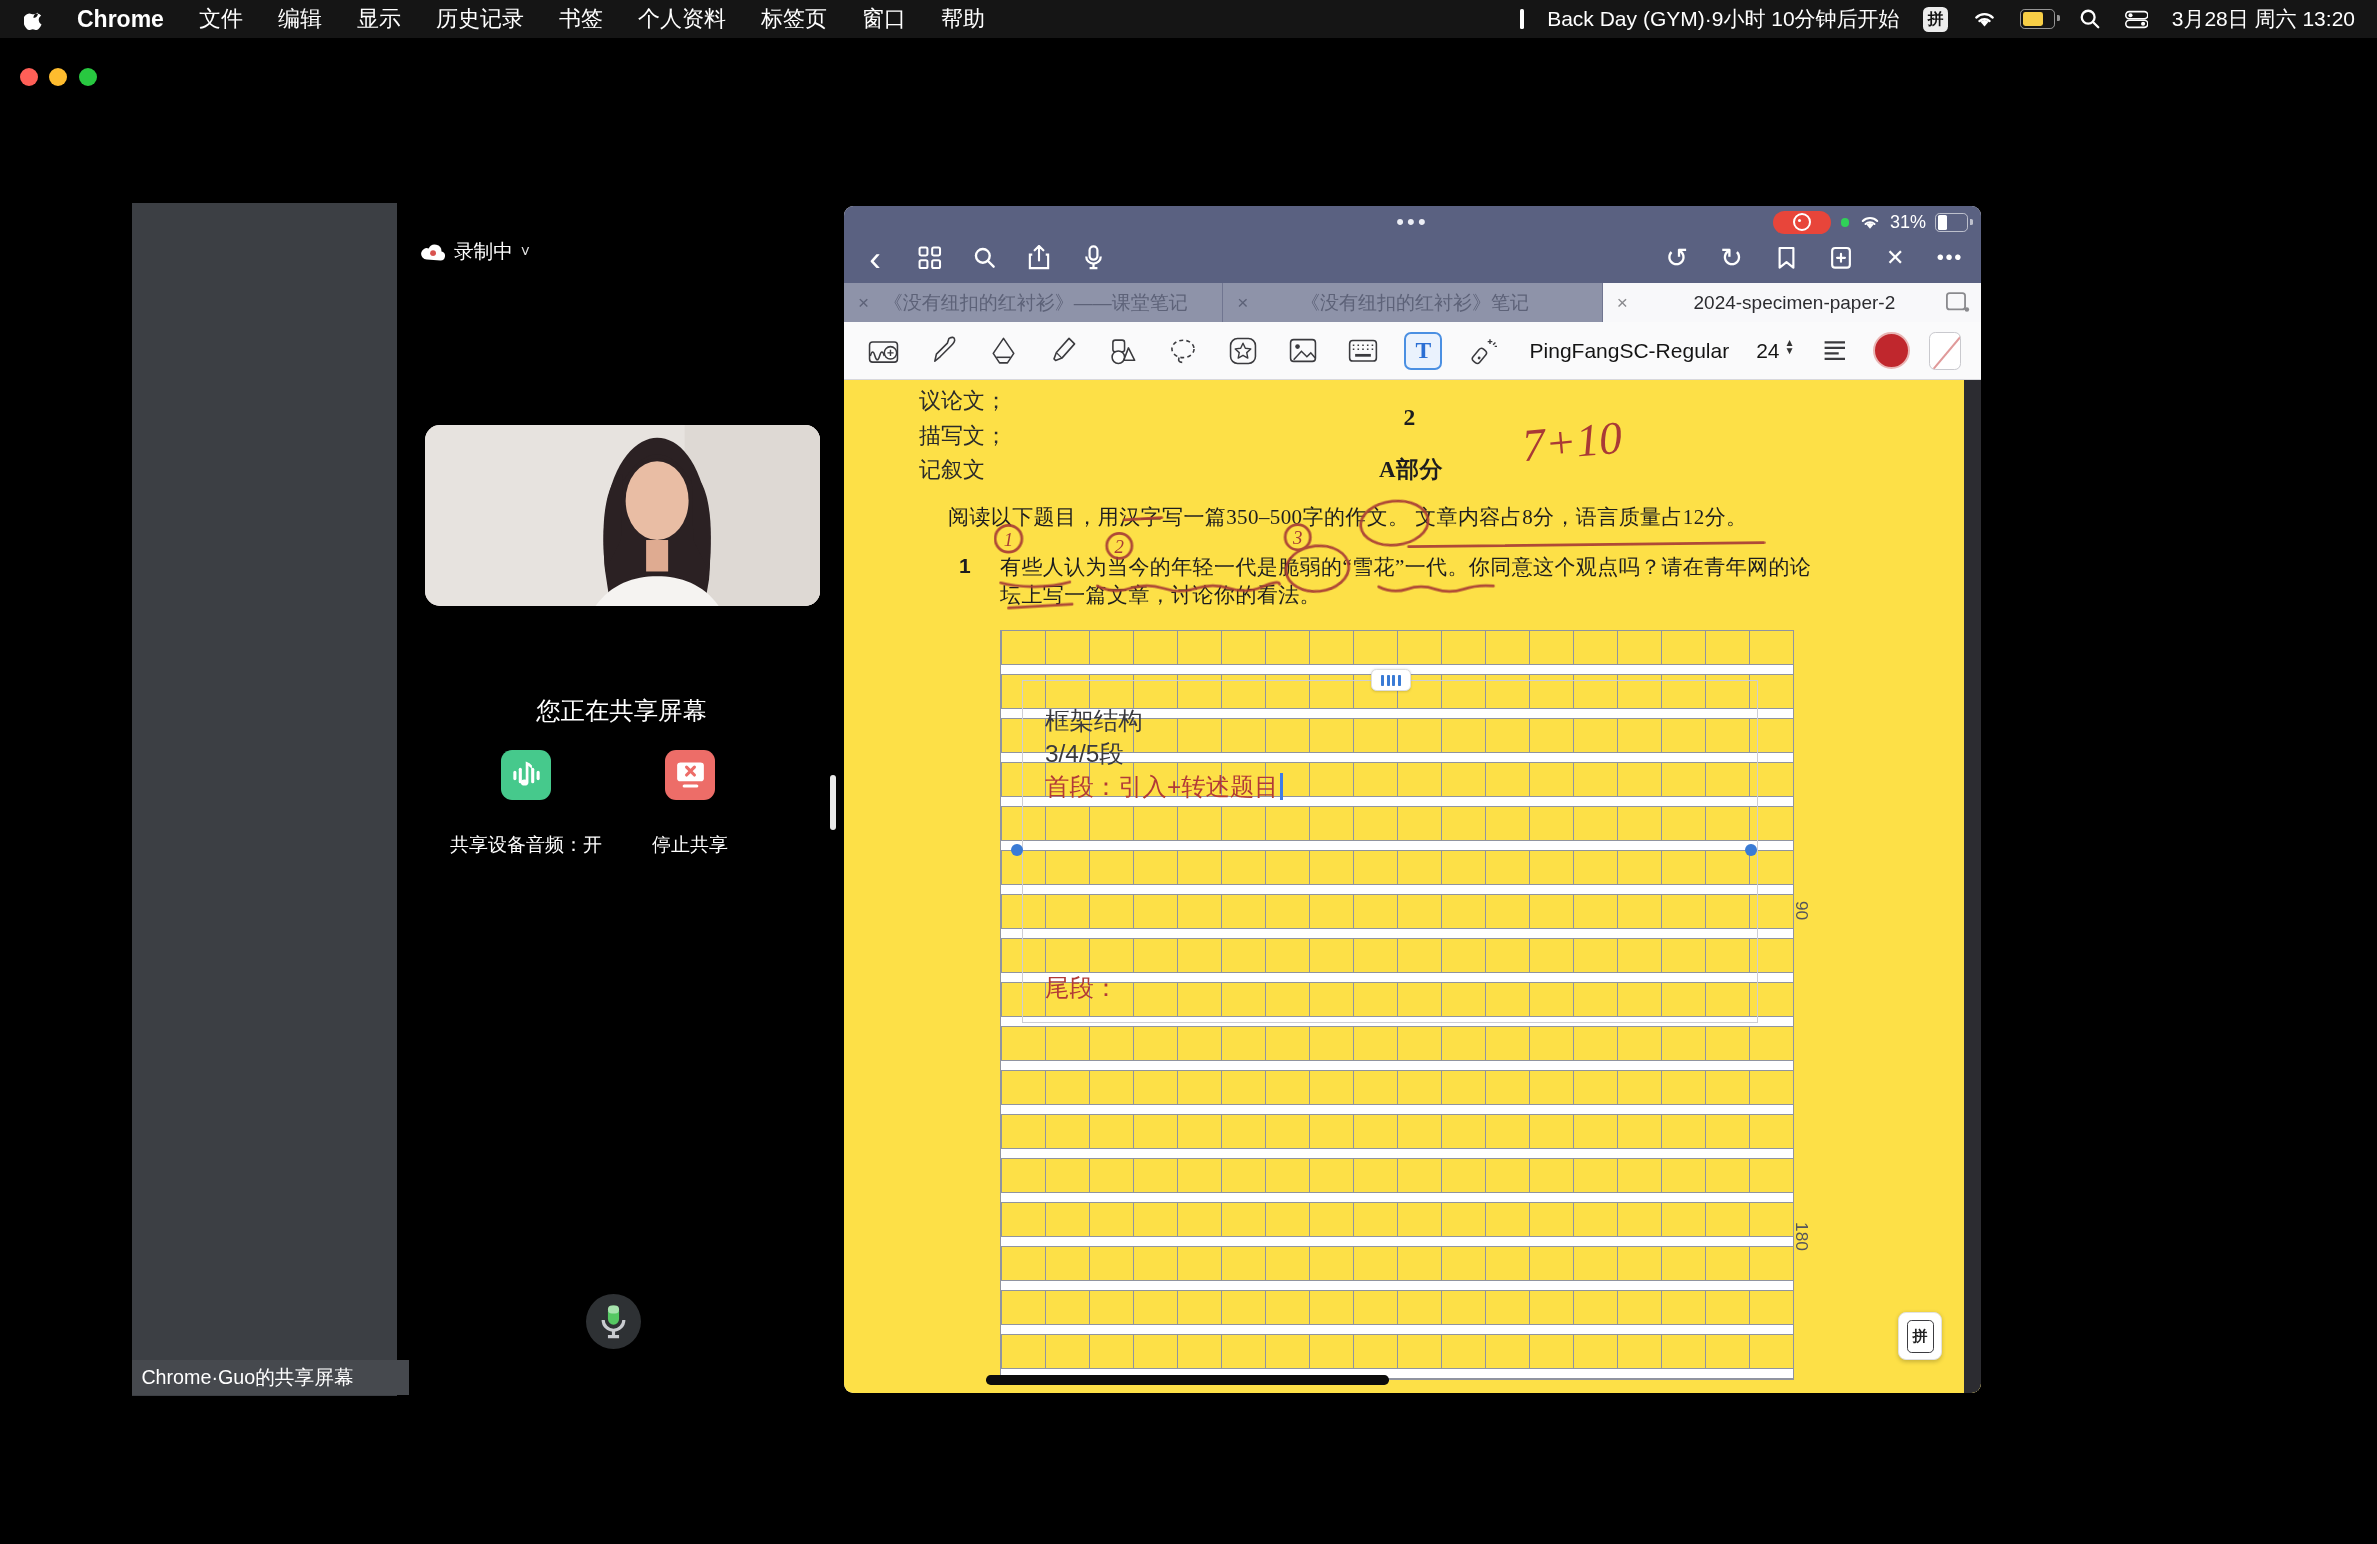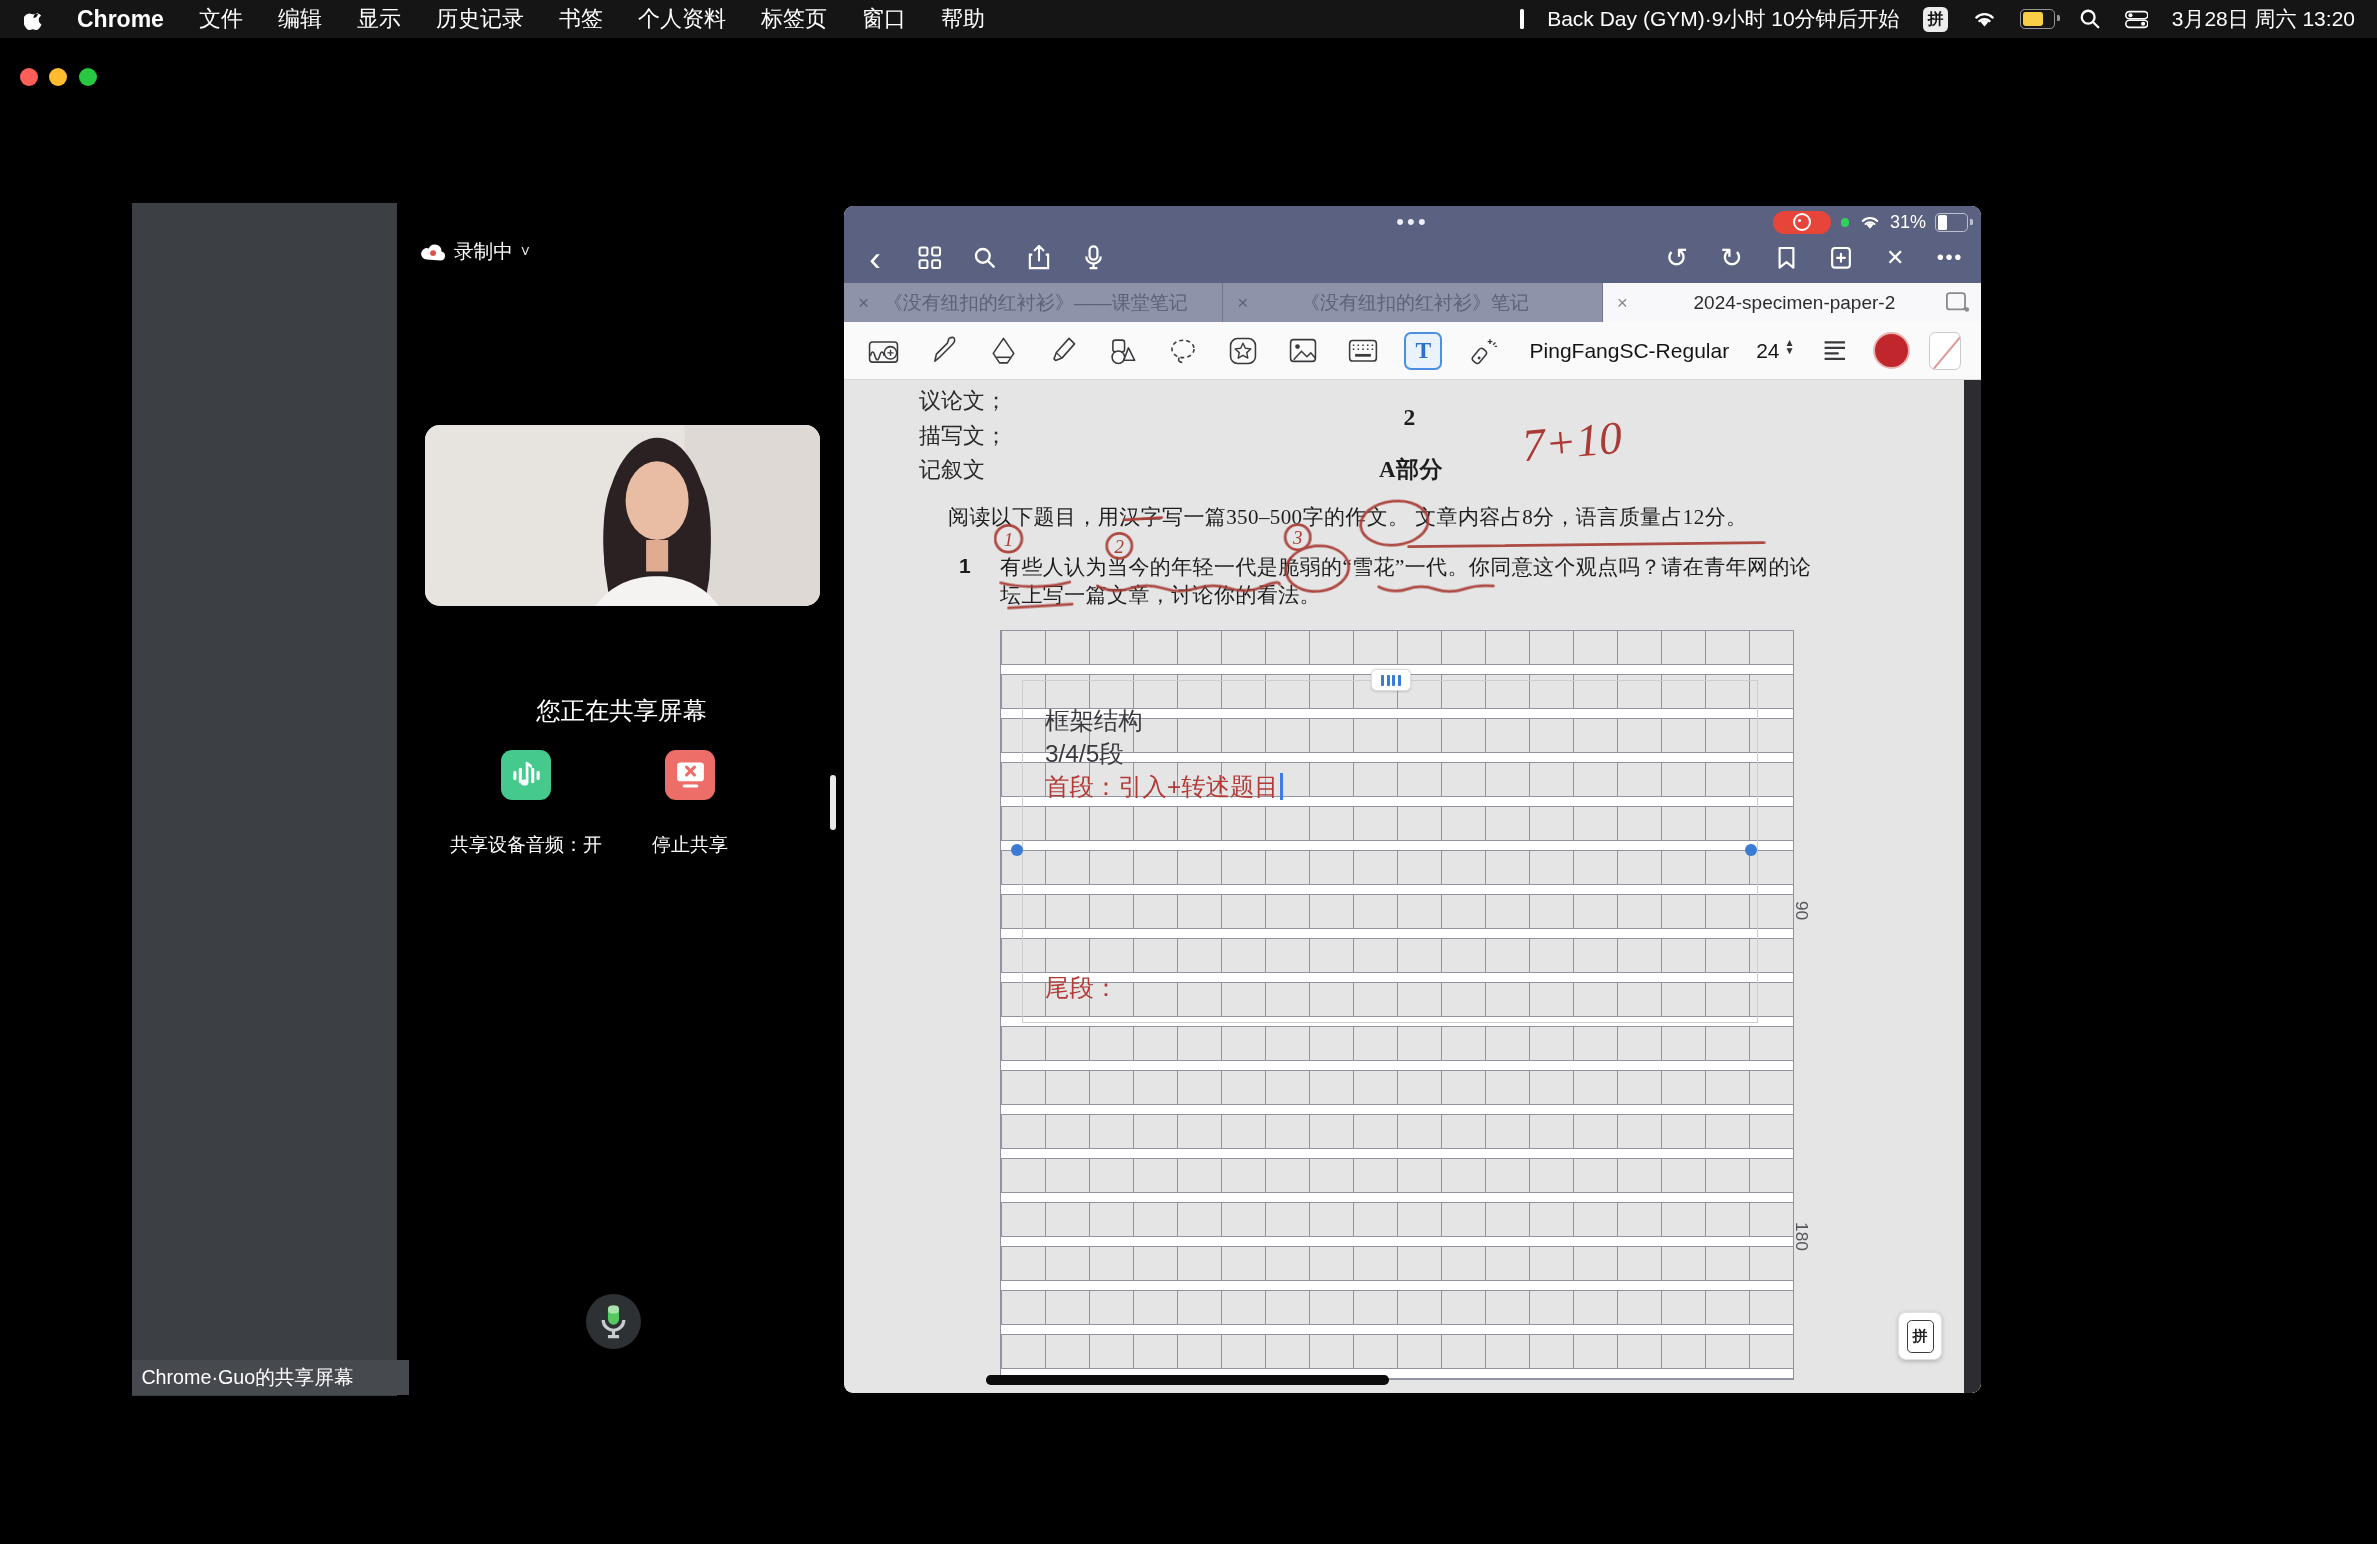--- a/index.html
+++ b/index.html
@@ -65,21 +65,21 @@
   .toolbar{height:57px;background:#fafafb;border-bottom:0.8px solid #d8d8dd;display:flex;align-items:center;padding:0 20.4px;}
   .tool{width:38px;height:38px;display:flex;align-items:center;justify-content:center;margin-right:22px;color:#3a3a3e;}
   .tool.sel{border:2px solid #4a8fe2;background:#eaf2fd;border-radius:7px;box-sizing:border-box;}
   .tool svg{display:block;}
   .fontname{font-size:21px;color:#141414;font-weight:500;margin-right:27px;white-space:nowrap;}
   .stepper{display:flex;align-items:flex-start;gap:5px;font-size:21px;color:#141414;margin-right:21px;}
   .stepper .arrows{display:flex;flex-direction:column;line-height:8.6px;font-size:10.2px;color:#333;}
   .swatch-red{width:33px;height:33px;border-radius:50%;background:#c0272d;border:2.4px solid #e9b5b4;margin-right:19px;}
   .swatch-none{width:30px;height:36px;border-radius:6.3px;border:1.6px solid #c9c9ce;background:#fff;position:relative;overflow:hidden;}
   .swatch-none::after{content:"";position:absolute;left:-4.7px;top:17.3px;width:47px;height:1.6px;background:#e09a9a;transform:rotate(-50deg);}
-  .doc{position:relative;height:1014px;background:#e5e5e5;overflow:hidden;}
+  .doc{position:relative;height:1014px;background:#fde047;overflow:hidden;}
   .serif{font-family:"Liberation Serif",serif;}
   .genre{position:absolute;left:75px;font-size:22px;color:#2a2a2a;}
   .score-note{position:absolute;left:678px;top:35px;font-size:46px;color:#a93a36;font-style:italic;
     transform:rotate(-5deg);font-family:"Liberation Serif",serif;}
   .paper-line{position:absolute;font-size:21px;color:#1d1d1f;letter-spacing:0.4px;white-space:nowrap;}
   
   .grid{position:absolute;left:156px;top:250px;width:794px;height:750px;
     border:1.2px solid #9094a0;box-sizing:border-box;
     background-image:
       repeating-linear-gradient(to bottom,transparent 0,transparent 33px,#9094a0 33px,#9094a0 34px,#fff 34px,#fff 43px,#9094a0 43px,#9094a0 44px),

